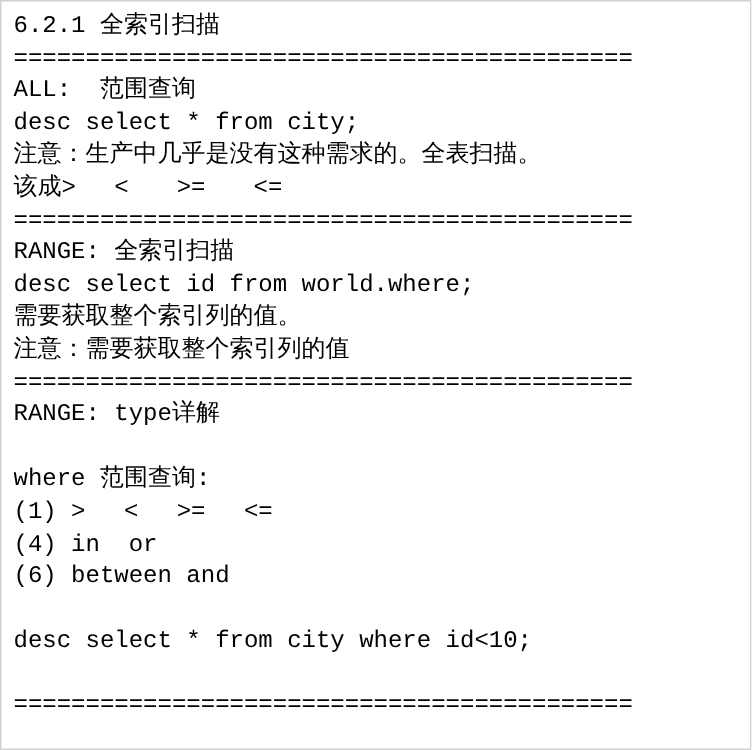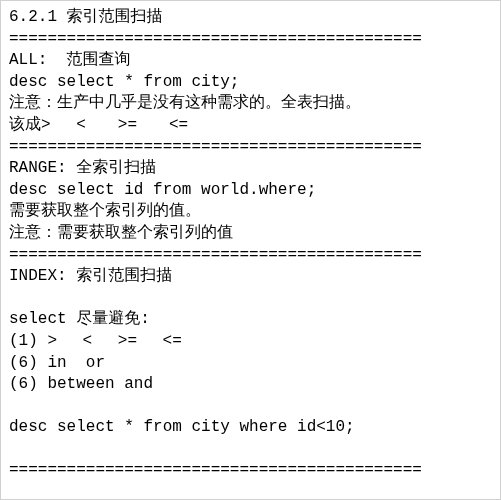--- a/index.html
+++ b/index.html
@@ -17,34 +17,34 @@
     line-height: 1.35;
     color: #000;
     white-space: pre;
     overflow: hidden;
     border: 1px solid #d0d0d0;
   }
 </style>
 </head>
 <body>
 
-<div class="page"><span>6.2.1 索引范围扫描</span>
+<div class="page"><span>6.2.1 全索引扫描</span>
 <span>===========================================</span>
 <span>ALL:  范围查询</span>
 <span>desc select * from city;</span>
 <span>注意：生产中几乎是没有这种需求的。全表扫描。</span>
 <span>该成&gt; 　&lt;　　&gt;=　　&lt;=</span>
 <span>===========================================</span>
 <span>RANGE: 全索引扫描</span>
 <span>desc select id from world.where;</span>
 <span>需要获取整个索引列的值。</span>
 <span>注意：需要获取整个索引列的值</span>
 <span>===========================================</span>
-<span>INDEX: 索引范围扫描</span>
+<span>RANGE: type详解</span>
 <span></span>
-<span>select 尽量避免:</span>
+<span>where 范围查询:</span>
 <span>(1) &gt; 　&lt; 　&gt;=　 &lt;=</span>
-<span>(6) in  or</span>
+<span>(4) in  or</span>
 <span>(6) between and</span>
 <span></span>
 <span>desc select * from city where id&lt;10;</span>
 <span></span>
 <span>===========================================</span></div>
 
 </body></html>

